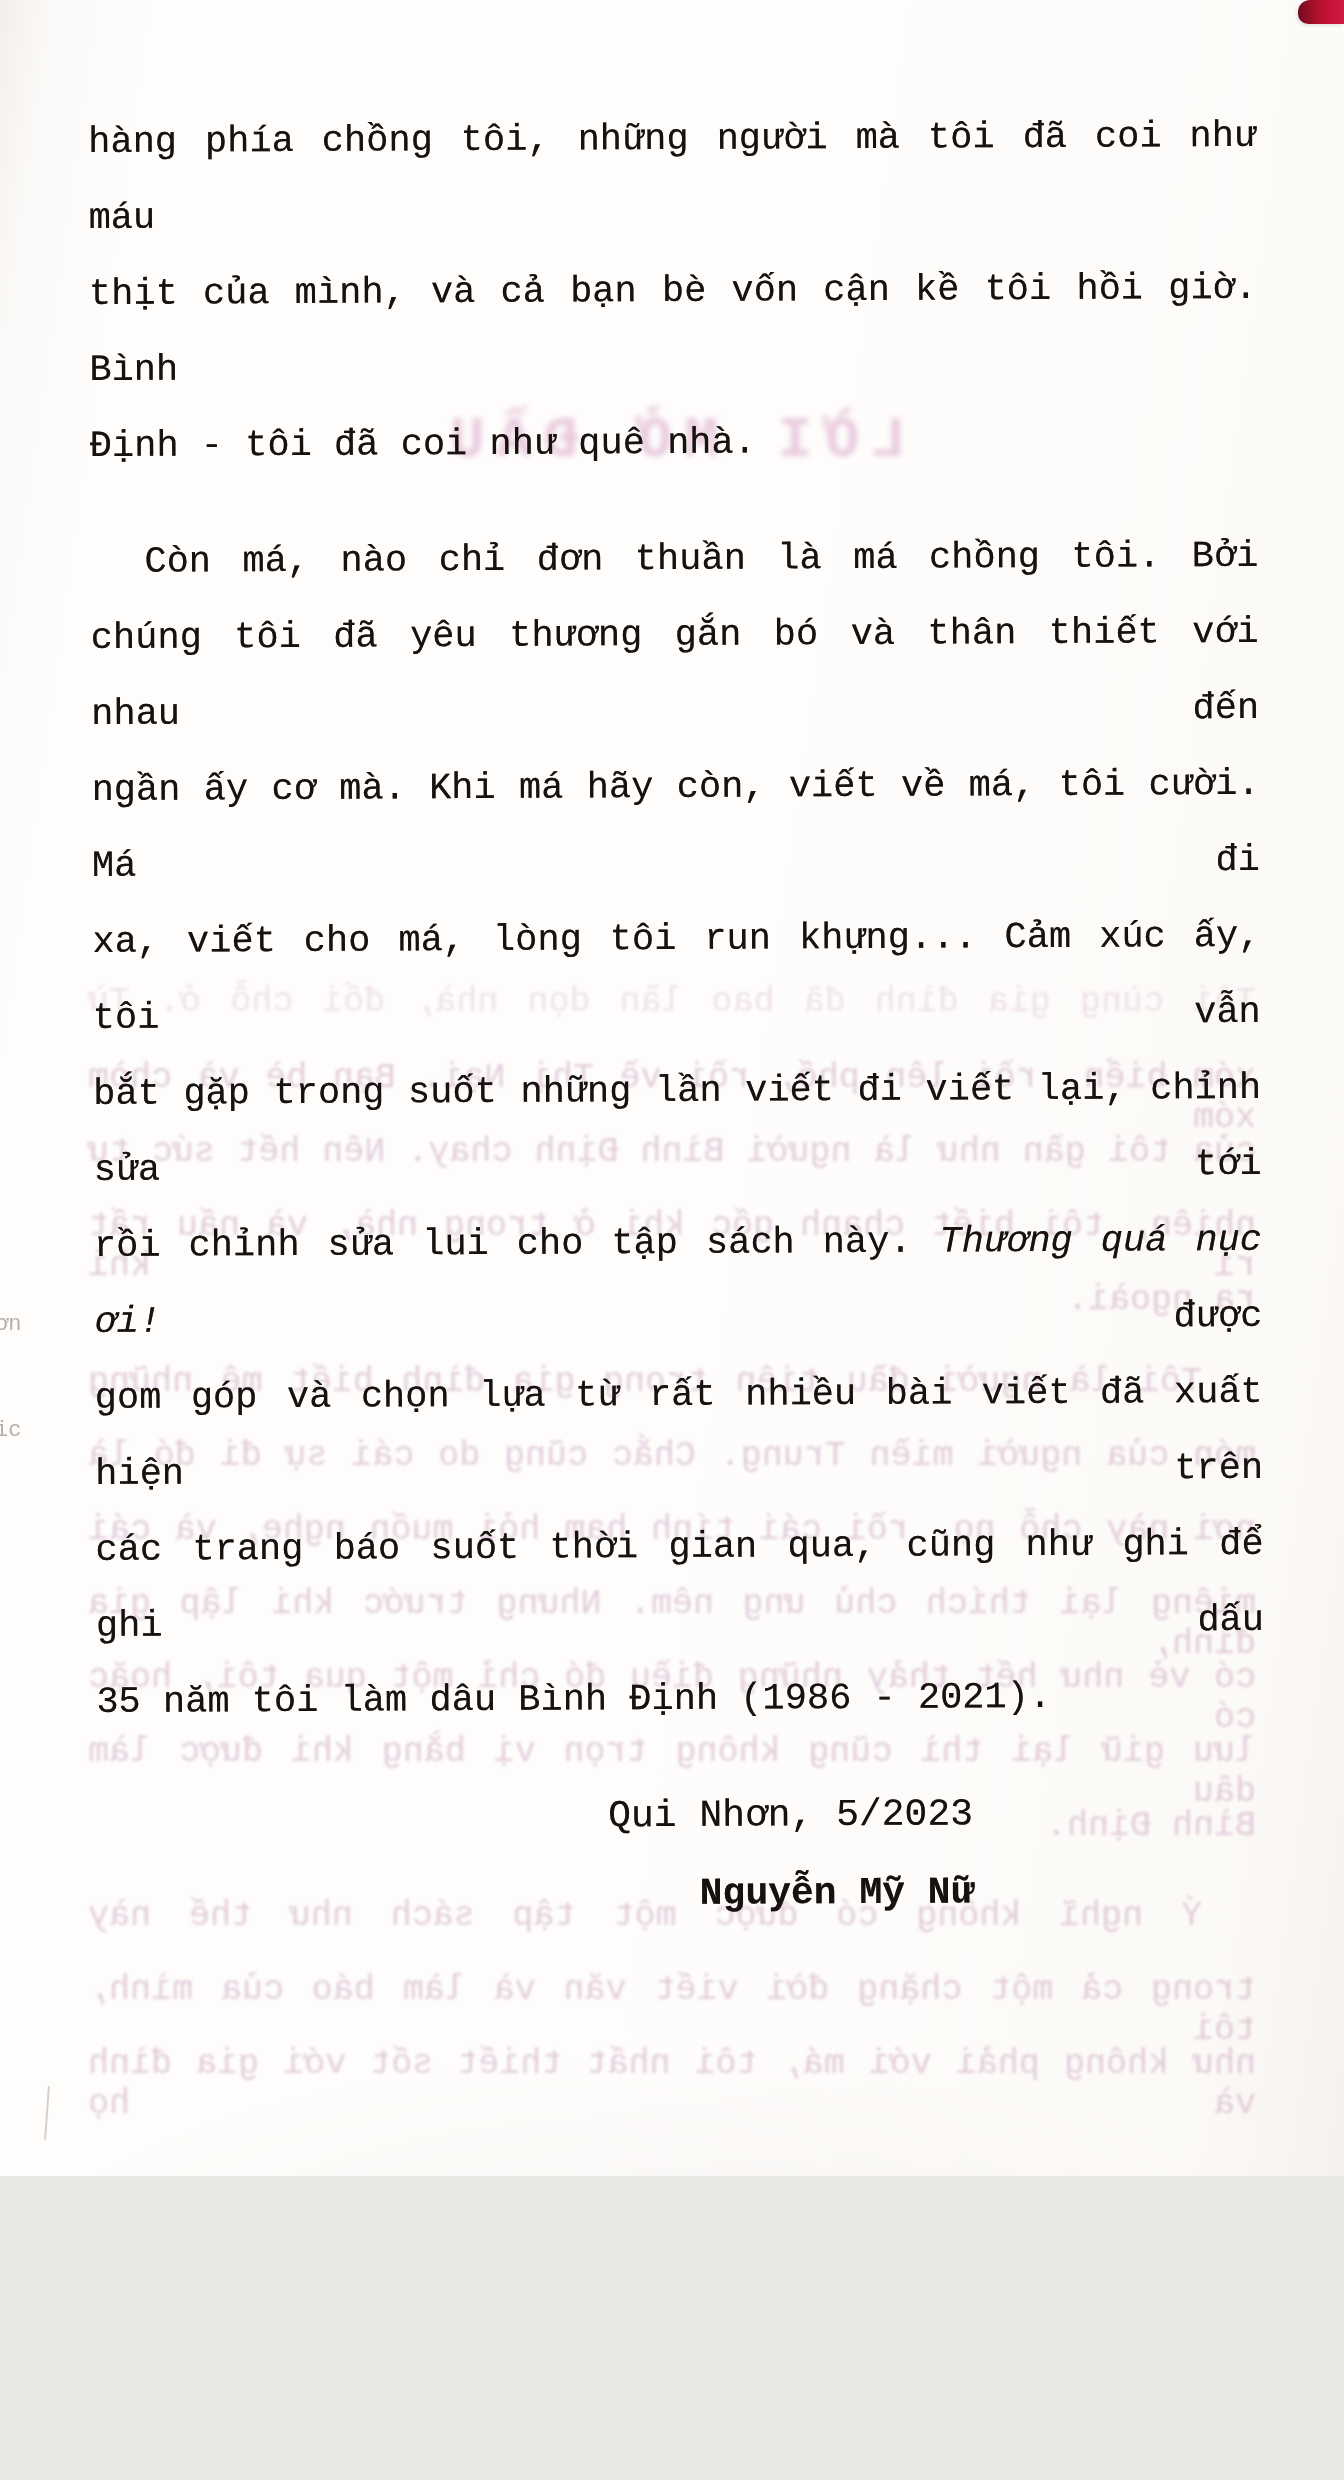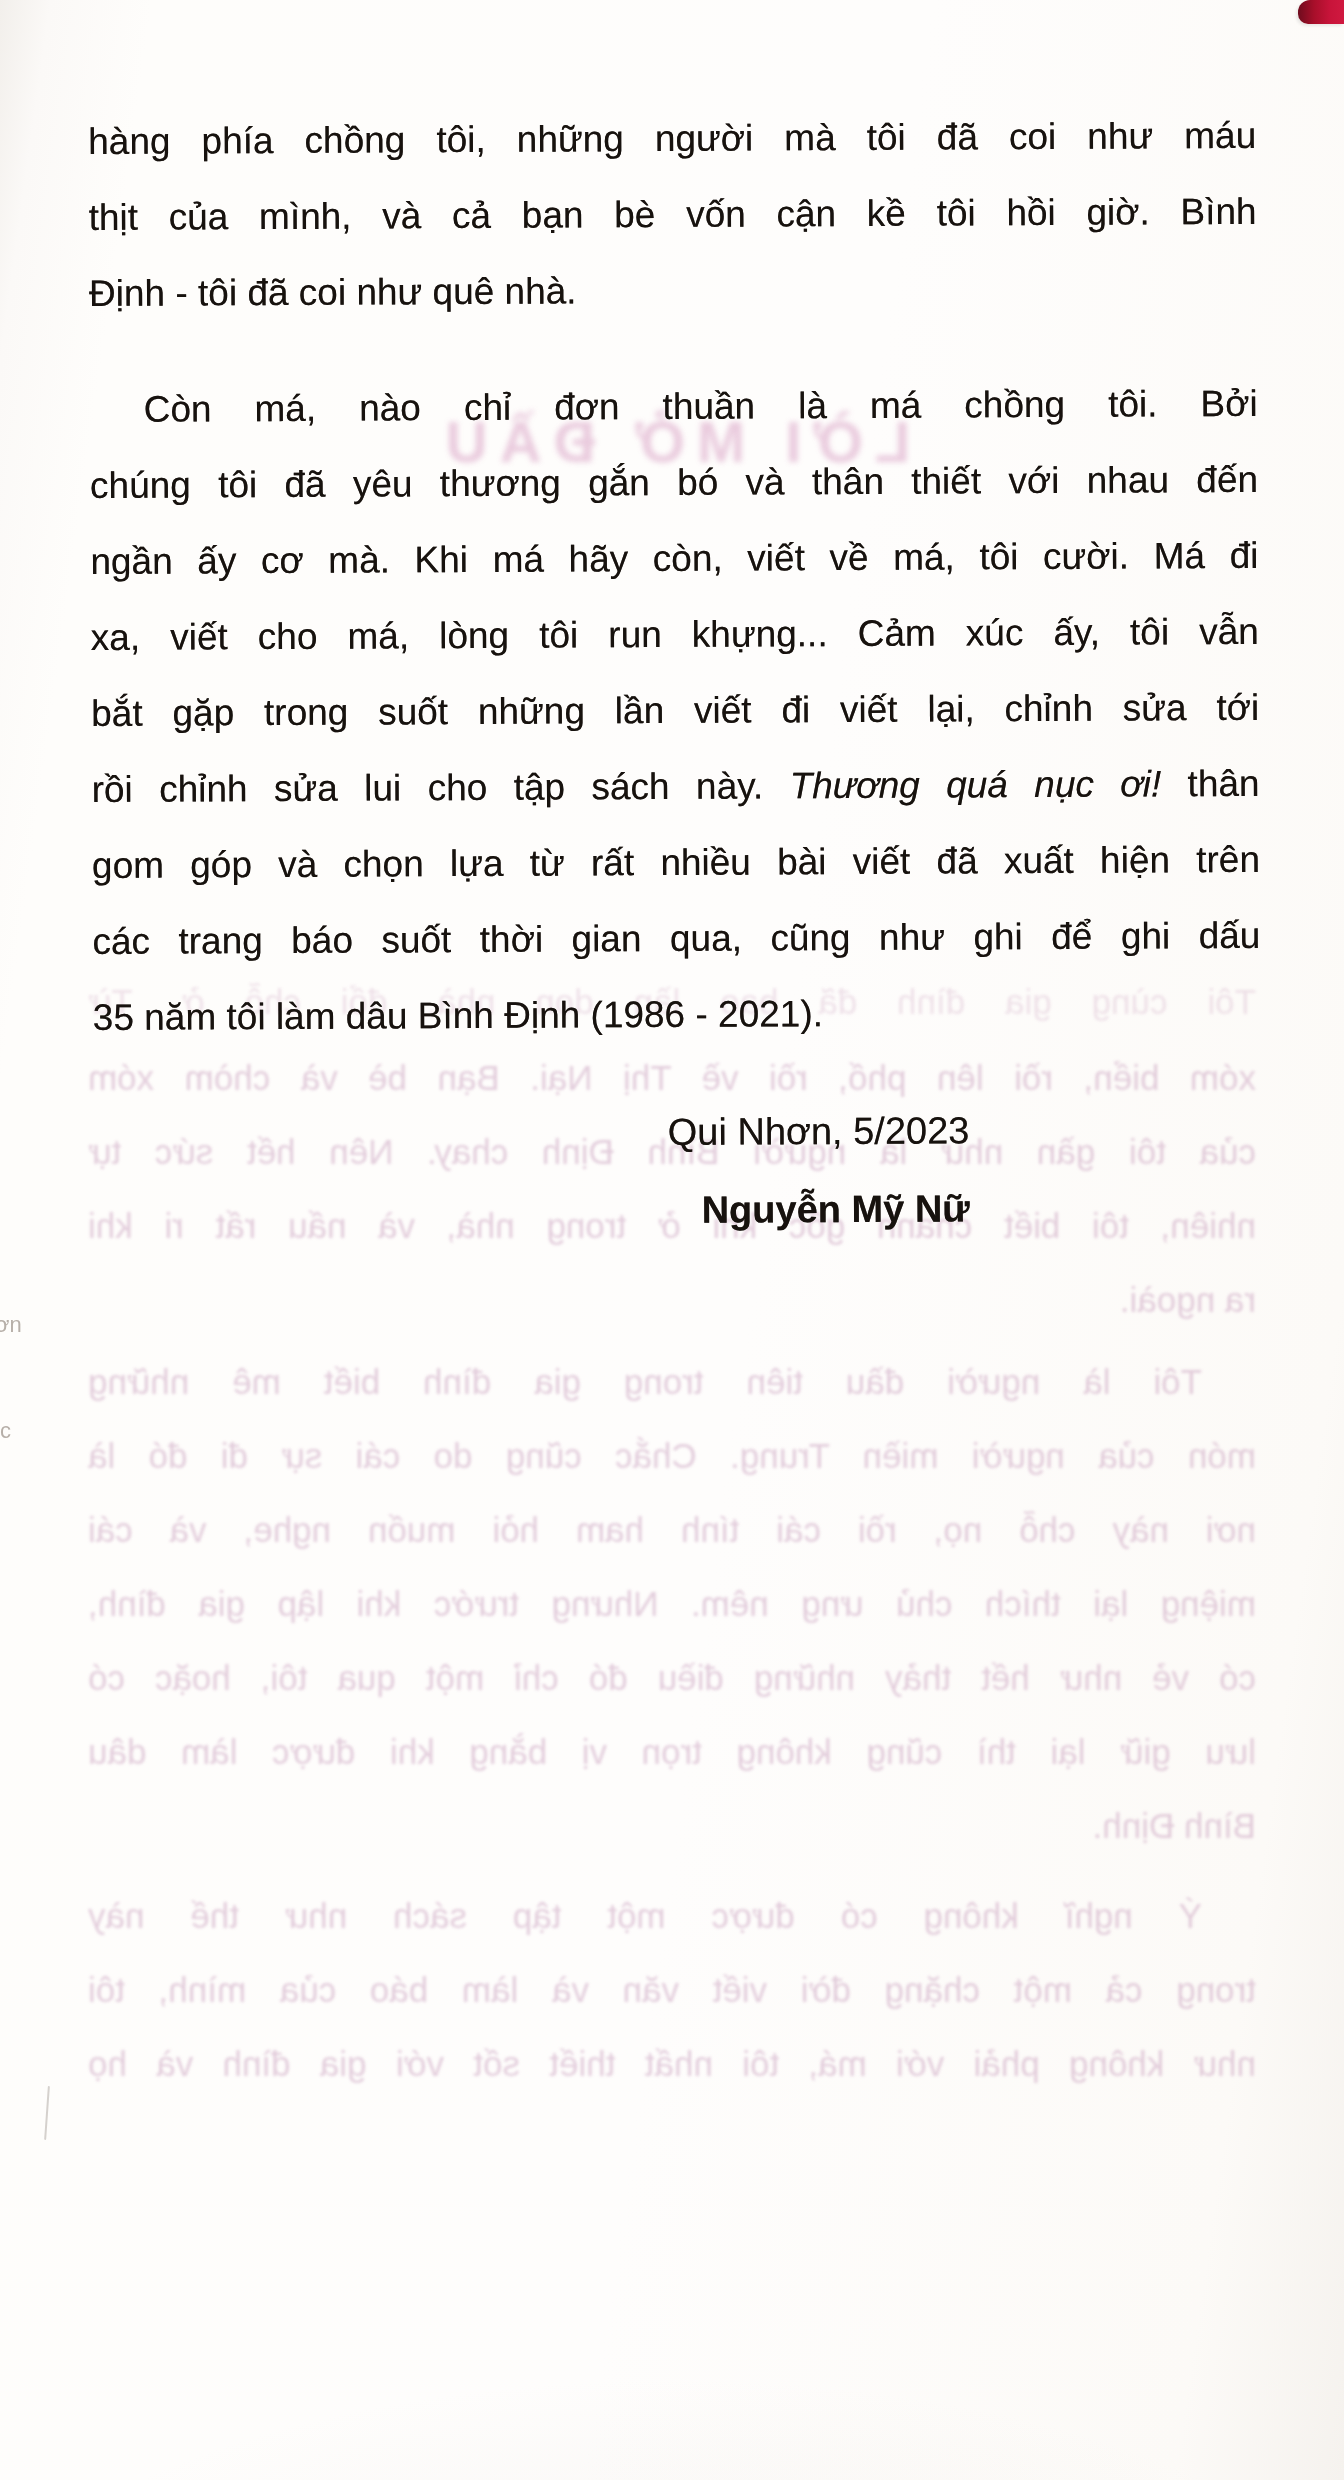--- a/index.html
+++ b/index.html
@@ -1,22 +1,22 @@
 <!DOCTYPE html>
 <html><head>
 <meta charset="utf-8">
 <style>
   html, body { margin: 0; padding: 0; background: #e9e7e4; }
   .page {
     position: relative;
     width: 1344px;
-    height: 2480px;
+    height: 2176px;
     margin: 0 auto;
     overflow: hidden;
-    font-family: Liberation Sans, sans-serif;
+    font-family: Liberation Mono, monospace;
     background:
       radial-gradient(1200px 500px at 50% 108%, rgba(210,200,190,0.18), rgba(0,0,0,0) 60%),
       linear-gradient(98deg, #f2efeb 0%, #fbf9f7 3%, #fefdfb 9%, #fefdfc 55%, #fcfaf7 90%, #f5f2ee 100%);
   }
 
   
   .text-col {
     position: absolute;
     left: 88px;
     top: 104px;
@@ -131,21 +131,21 @@
   <div class="text-col">
     <p class="line j">hàng phía chồng tôi, những người mà tôi đã coi như máu</p>
     <p class="line j">thịt của mình, và cả bạn bè vốn cận kề tôi hồi giờ. Bình</p>
     <p class="line">Định - tôi đã coi như quê nhà.</p>
 
     <p class="line j indent gap">Còn má, nào chỉ đơn thuần là má chồng tôi. Bởi</p>
     <p class="line j">chúng tôi đã yêu thương gắn bó và thân thiết với nhau đến</p>
     <p class="line j">ngần ấy cơ mà. Khi má hãy còn, viết về má, tôi cười. Má đi</p>
     <p class="line j">xa, viết cho má, lòng tôi run khựng... Cảm xúc ấy, tôi vẫn</p>
     <p class="line j">bắt gặp trong suốt những lần viết đi viết lại, chỉnh sửa tới</p>
-    <p class="line j"><span>rồi chỉnh sửa lui cho tập sách này. </span><em class="italic-run">Thương quá nục ơi!</em><span> thân</span></p>
+    <p class="line j"><span>rồi chỉnh sửa lui cho tập sách này. </span><em class="italic-run">Thương quá nục ơi!</em><span> được</span></p>
     <p class="line j">gom góp và chọn lựa từ rất nhiều bài viết đã xuất hiện trên</p>
     <p class="line j">các trang báo suốt thời gian qua, cũng như ghi để ghi dấu</p>
     <p class="line">35 năm tôi làm dâu Bình Định (1986 - 2021).</p>
 
     <div class="sig">
       <p class="sig-place">Qui Nhơn, 5/2023</p>
       <p class="sig-name">Nguyễn Mỹ Nữ</p>
     </div>
   </div>
 

